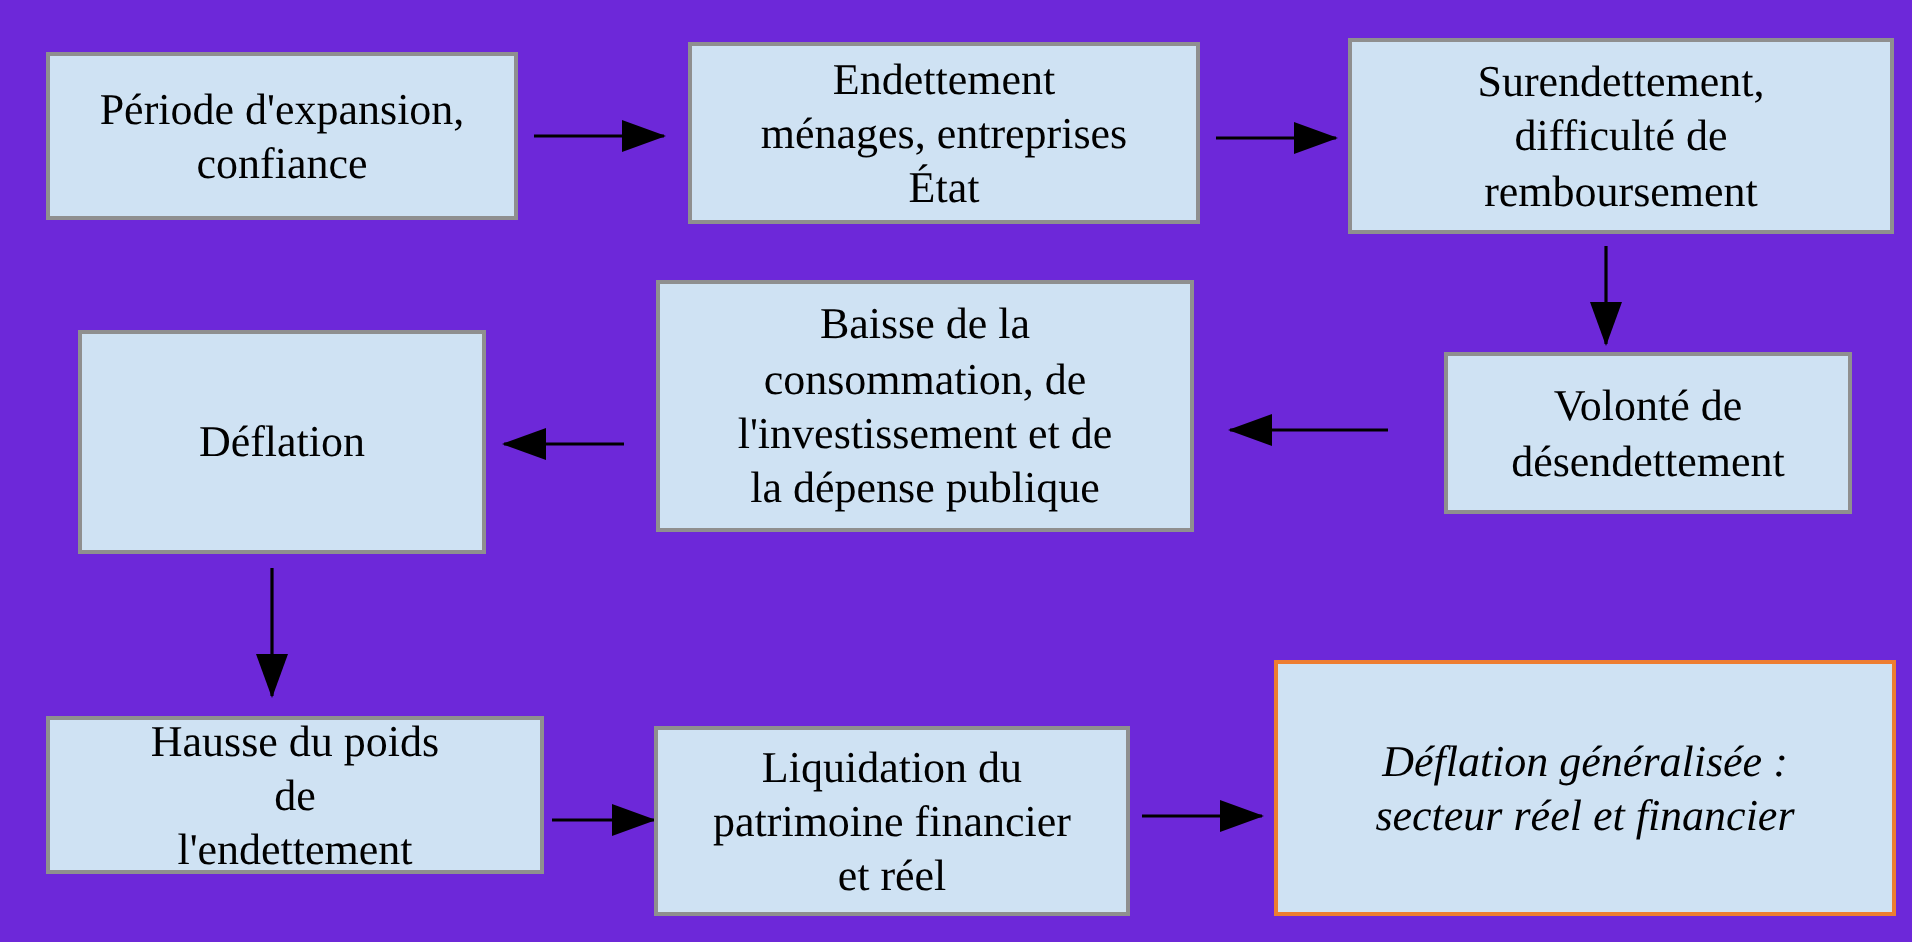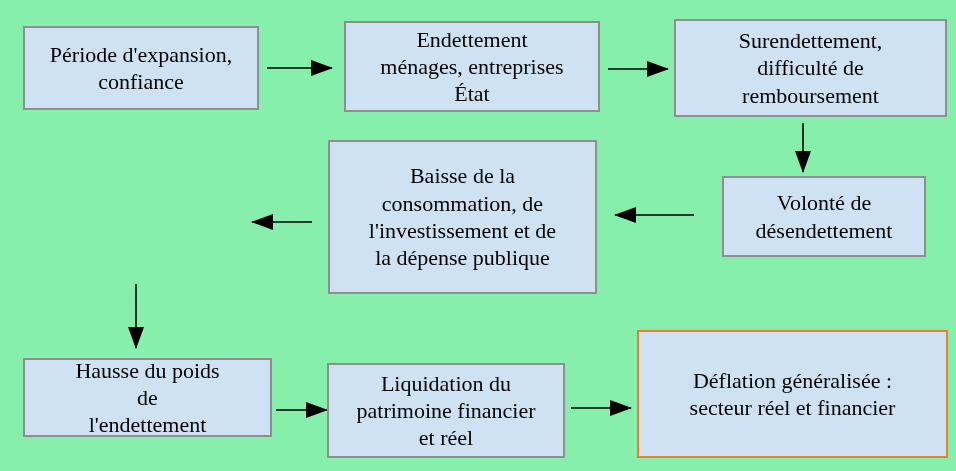--- a/index.html
+++ b/index.html
@@ -5,21 +5,21 @@
   html, body {
     margin: 0;
     padding: 0;
     background: #ffffff;
     font-family: "Liberation Serif", "DejaVu Serif", serif;
   }
   .canvas {
     position: relative;
     width: 956px;
     height: 471px;
-    background: #86efac;
+    background: #6d28d9;
     overflow: hidden;
   }
   .arrows {
     position: absolute;
     left: 0;
     top: 0;
     width: 956px;
     height: 471px;
     pointer-events: none;
   }
@@ -39,27 +39,28 @@
     color: #000000;
     font-size: 22px;
     line-height: 1.24;
   }
   .node .label {
     white-space: pre-line;
     padding: 0 4px;
   }
   .node.highlight {
     border: 2px solid #ed7d31;
+    font-style: italic;
   }
   
   .n-expansion      { left: 23px;  top: 26px;  width: 236px; height: 84px;  }
   .n-endettement    { left: 344px; top: 21px;  width: 256px; height: 91px;  }
   .n-surendettement { left: 674px; top: 19px;  width: 273px; height: 98px; justify-content: center;  }
   .n-volonte        { left: 702px; top: 176px; width: 204px; height: 81px; margin-left: 20px;  }
-  .n-baisse         { left: 328px; top: 140px; width: 269px; height: 154px; }
+  .n-baisse         { left: 328px; top: 140px; width: 269px; height: 126px; }
   .n-deflation      { left: 39px;  top: 165px; width: 204px; height: 112px; }
   .n-hausse         { left: 23px;  top: 358px; width: 249px; height: 79px;  }
   .n-liquidation    { left: 327px; top: 363px; width: 238px; height: 95px;  }
   .n-generalisee    { left: 637px; top: 330px; width: 311px; height: 128px; }
 </style>
 </head>
 <body>
 
 <div class="canvas">
 
@@ -101,20 +102,23 @@
 désendettement</span>
   </div>
 
   <div class="node n-baisse">
     <span class="label">Baisse de la
 consommation, de
 l'investissement et de
 la dépense publique</span>
   </div>
 
+  <div class="node n-deflation">
+    <span class="label">Déflation</span>
+  </div>
 
   <div class="node n-hausse">
     <span class="label">Hausse du poids
 de
 l'endettement</span>
   </div>
 
   <div class="node n-liquidation">
     <span class="label">Liquidation du
 patrimoine financier

